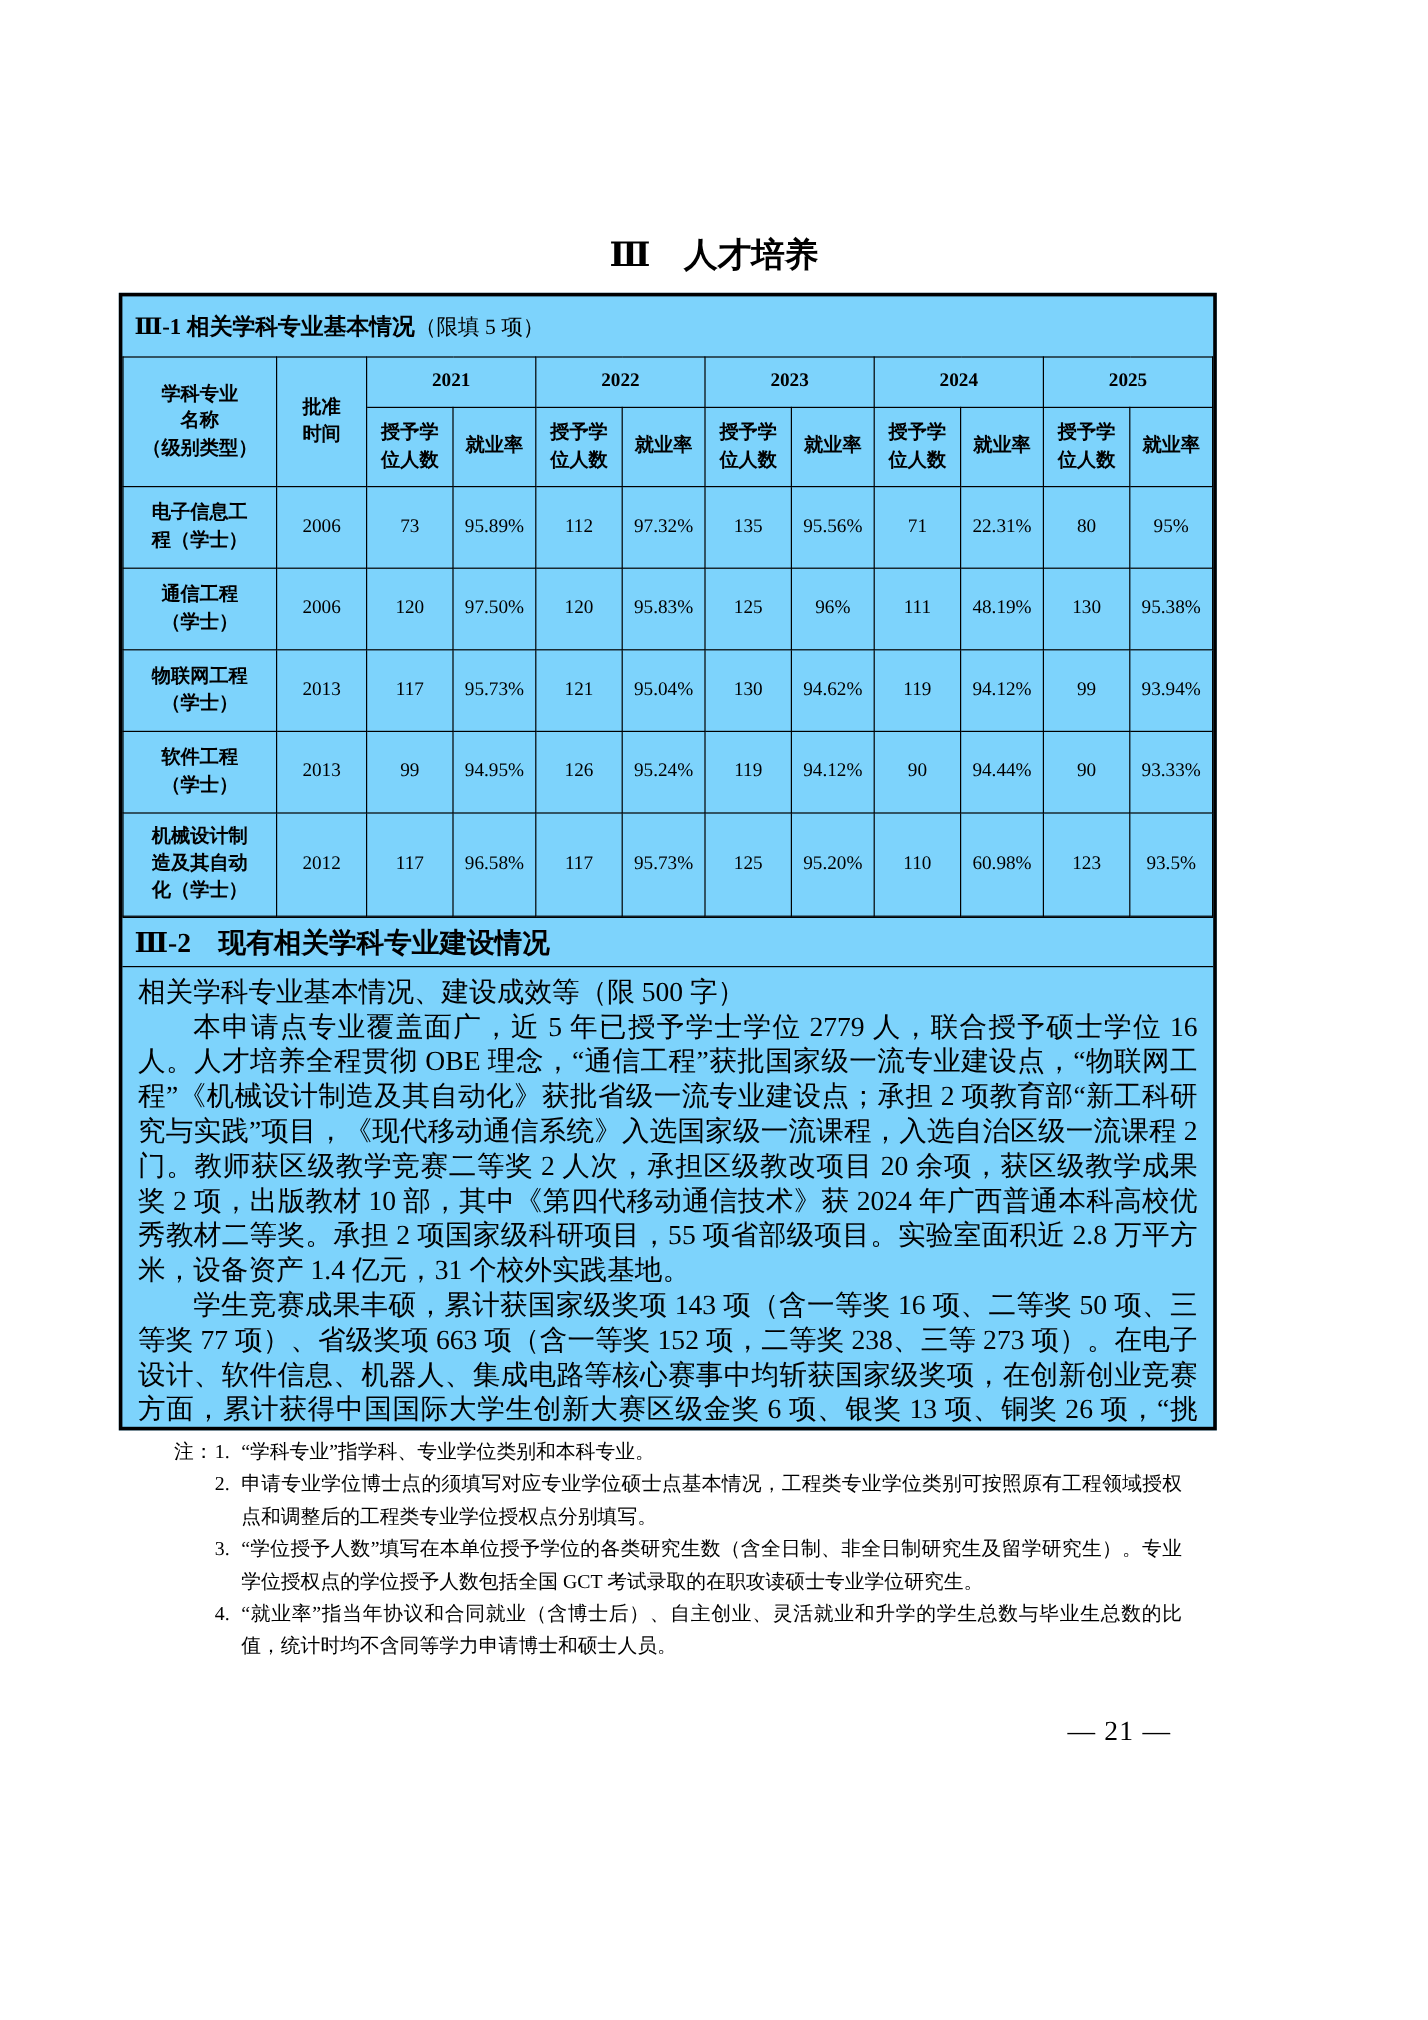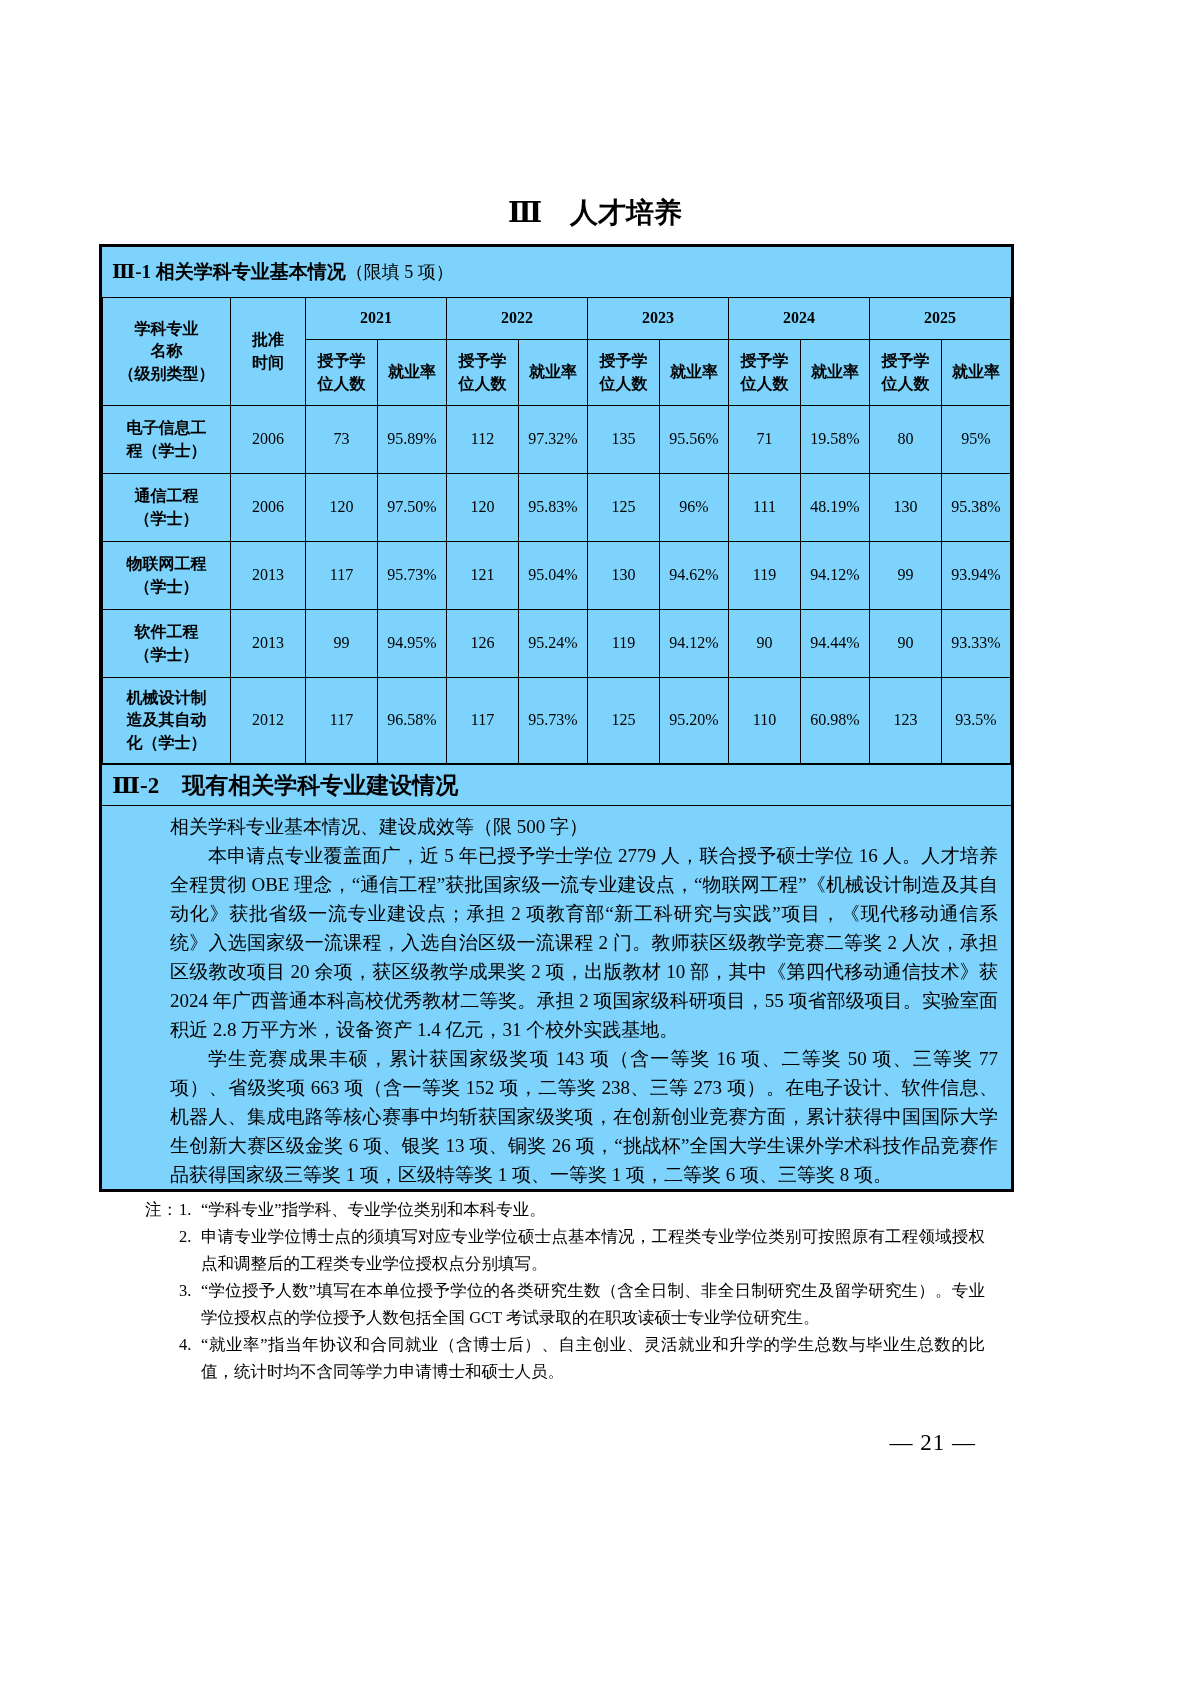--- a/index.html
+++ b/index.html
@@ -47,24 +47,23 @@
   tr.r-sub   { height:66px; }
   tr.r-data  { height:68px; }
   tr.r-data-tall { height:86px; }
   .sec2-header {
     height:42px; display:flex; align-items:center;
     padding-left:10px; font-size:23px; font-weight:bold;
     border-top:1px solid #000; border-bottom:1px solid #000;
   }
   .sec2-body {
     height:383px; overflow:hidden;
-    padding:6px 13px 0 25px;
-    font-size:19px; line-height:29px;
+    padding:6px 13px 0 13px;
+    font-size:23px; line-height:29px;
     text-align:justify;
-    margin-left:43px;
   }
   .sec2-body p.intro { text-indent:0; }
   .sec2-body p.para  { text-indent:2em; }
   .notes {
     position:absolute; left:145px; top:1196px; width:840px;
     display:flex;
     font-size:16.5px; line-height:27px;
   }
   .notes-label { width:34px; flex:none; }
   .notes-items { flex:1; }
@@ -145,21 +144,21 @@
           <td class="ml major">电子信息工
 程（学士）</td>
           <td>2006</td>
           <td>73</td>
           <td>95.89%</td>
           <td>112</td>
           <td>97.32%</td>
           <td>135</td>
           <td>95.56%</td>
           <td>71</td>
-          <td>19.58%</td>
+          <td>22.31%</td>
           <td>80</td>
           <td>95%</td>
         </tr>
         <tr class="r-data">
           <td class="ml major">通信工程
 （学士）</td>
           <td>2006</td>
           <td>120</td>
           <td>97.50%</td>
           <td>120</td>

